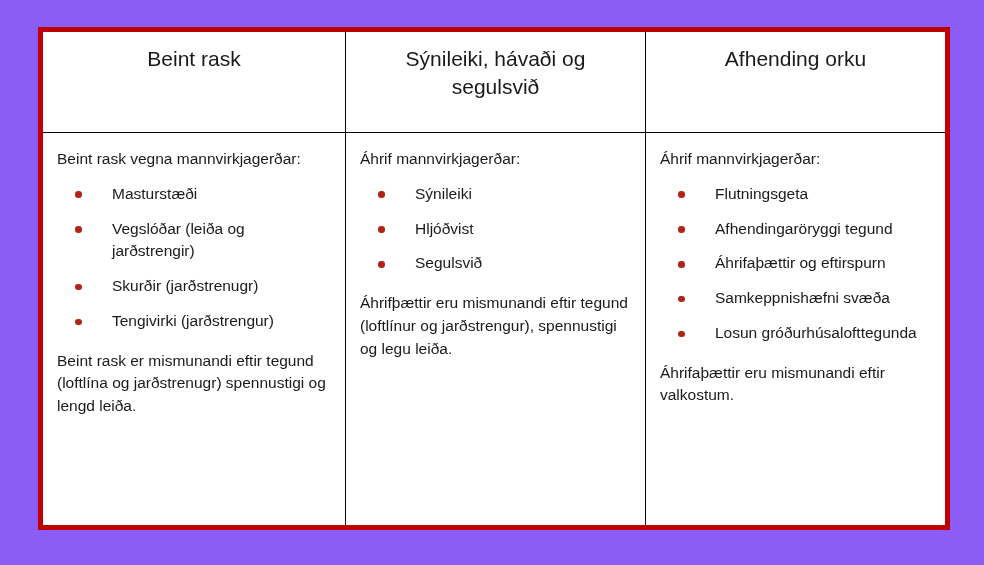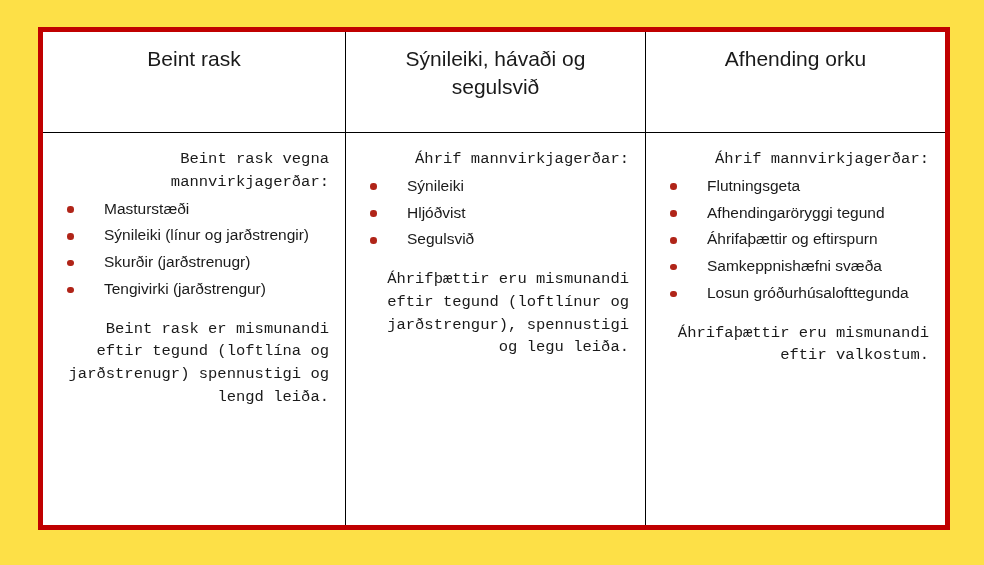--- a/index.html
+++ b/index.html
@@ -11,21 +11,21 @@
     width: 984px;
     height: 565px;
     font-family: "Liberation Sans", sans-serif;
     color: #1a1a1a;
     overflow: hidden;
   }
   #page {
     position: relative;
     width: 984px;
     height: 565px;
-    background: #fde047;
+    background: #8b5cf6;
   }
   #impact-table {
     position: absolute;
     left: 38px;
     top: 27px;
     width: 907px;
     height: 503px;
     border-collapse: collapse;
     table-layout: fixed;
     border: 5px solid #C00000;
@@ -56,35 +56,34 @@
     text-align: center;
   }
   .cell-inner {
     padding: 15px 16px 14px 14px;
     font-size: 15.5px;
     line-height: 1.47;
     color: #1a1a1a;
   }
   .cell-para {
     margin: 0;
-    text-align: right;
-    font-family: Liberation Mono, monospace;
+    text-align: left;
   }
   .cell-para.spaced {
     margin-top: 17px;
   }
   ul.bullets {
     list-style: none;
     margin: 1px 0 0 0;
     padding: 0;
   }
   ul.bullets li {
     position: relative;
     padding-left: 43px;
-    margin: 4px;
+    margin: 12px;
     line-height: 1.47;
   }
   ul.bullets li .dot {
     position: absolute;
     left: 6px;
     top: 0.56em;
     width: 6.5px;
     height: 6.5px;
     border-radius: 50%;
     background: #B02418;
@@ -123,21 +122,21 @@
         <td>
           <div class="cell-inner">
             <p class="cell-para">Beint rask vegna mannvirkjagerðar:</p>
             <ul class="bullets">
               <li>
                 <span class="dot"></span>
                 <span class="bullet-text">Masturstæði</span>
               </li>
               <li>
                 <span class="dot"></span>
-                <span class="bullet-text">Sýnileiki (línur og jarðstrengir)</span>
+                <span class="bullet-text">Vegslóðar (leiða og jarðstrengir)</span>
               </li>
               <li>
                 <span class="dot"></span>
                 <span class="bullet-text">Skurðir (jarðstrenugr)</span>
               </li>
               <li>
                 <span class="dot"></span>
                 <span class="bullet-text">Tengivirki (jarðstrengur)</span>
               </li>
             </ul>

